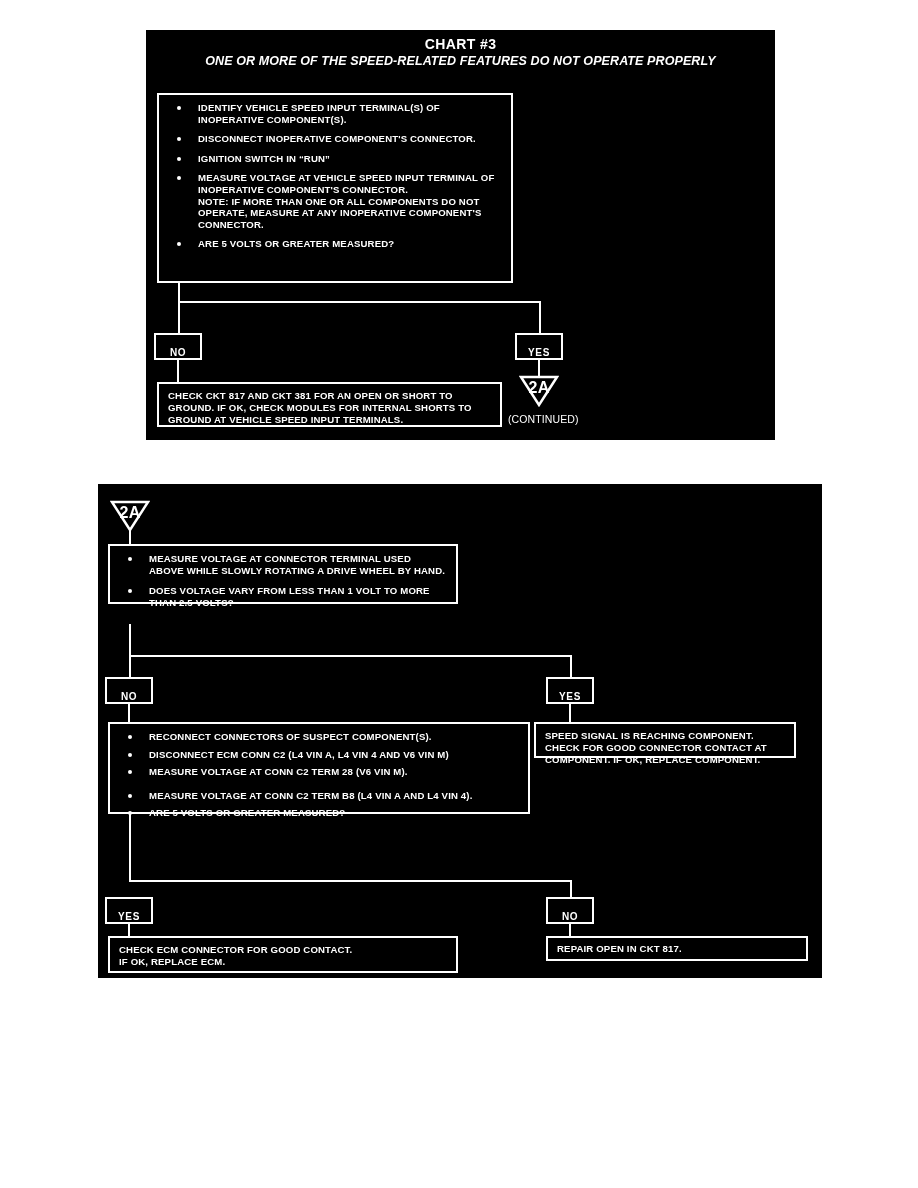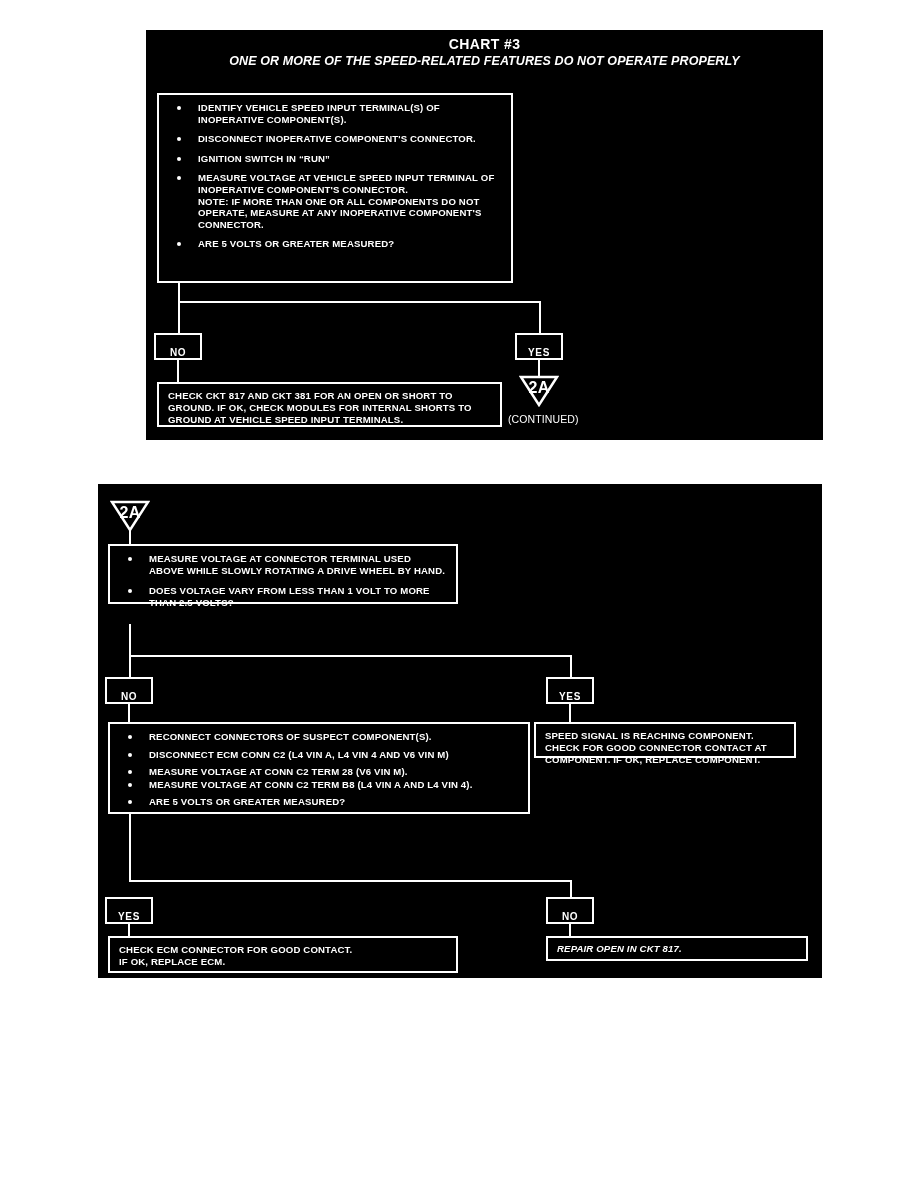--- a/index.html
+++ b/index.html
@@ -13,21 +13,21 @@
     position: relative;
     font-family: "Liberation Sans", sans-serif;
     -webkit-font-smoothing: none;
   }
 
   
   .panel {
     position: absolute;
     background: #000000;
   }
-  #panel-1 { left: 146px; top: 30px; width: 629px; height: 410px; padding-left: 48px; }
+  #panel-1 { left: 146px; top: 30px; width: 629px; height: 410px; }
   #panel-2 { left: 98px; top: 484px; width: 724px; height: 494px; }
 
   
   .chart-heading {
     position: absolute;
     left: 0;
     top: 6px;
     width: 100%;
     text-align: center;
     color: #ffffff;
@@ -256,21 +256,21 @@
   </div>
 
   <div class="vline" style="left:30px; top:220px; height:20px;"></div>
   <div class="vline" style="left:471px; top:220px; height:20px;"></div>
 
   <div class="box" style="left:10px; top:238px; width:422px; height:92px;">
     <div class="box-inner" style="padding:7px 8px 6px 9px;">
       <ul class="bullets">
         <li style="margin-bottom:6px;"><span>RECONNECT CONNECTORS OF SUSPECT COMPONENT(S).</span></li>
         <li style="margin-bottom:6px;"><span>DISCONNECT ECM CONN C2 (L4 VIN A, L4 VIN 4 AND V6 VIN M)</span></li>
-        <li style="margin-bottom:1px;"><span>MEASURE VOLTAGE AT CONN C2 TERM 28 (V6 VIN M).</span></li>
+        <li style="margin-bottom:12px;"><span>MEASURE VOLTAGE AT CONN C2 TERM 28 (V6 VIN M).</span></li>
         <li style="margin-bottom:6px;"><span>MEASURE VOLTAGE AT CONN C2 TERM B8 (L4 VIN A AND L4 VIN 4).</span></li>
         <li><span>ARE 5 VOLTS OR GREATER MEASURED?</span></li>
       </ul>
     </div>
   </div>
 
   <div class="box" style="left:436px; top:238px; width:262px; height:36px;">
     <div class="box-inner" style="padding:6px 8px 6px 9px;">
       <div class="box-text">SPEED SIGNAL IS REACHING COMPONENT.
 CHECK FOR GOOD CONNECTOR CONTACT AT COMPONENT.  IF OK, REPLACE COMPONENT.</div>
@@ -293,18 +293,18 @@
   <div class="vline" style="left:471px; top:440px; height:14px;"></div>
 
   <div class="box" style="left:10px; top:452px; width:350px; height:37px;">
     <div class="box-inner" style="padding:6px 8px 6px 9px;">
       <div class="box-text">CHECK ECM CONNECTOR FOR GOOD CONTACT.
 IF OK, REPLACE ECM.</div>
     </div>
   </div>
 
   <div class="box" style="left:448px; top:452px; width:262px; height:25px;">
-    <div class="box-inner" style="padding:5px 8px 5px 9px;font-style:italic;">
+    <div class="box-inner" style="padding:5px 8px 5px 9px;">
       <div class="box-text">REPAIR OPEN IN CKT 817.</div>
     </div>
   </div>
 
 </div>
 
 </body></html>

